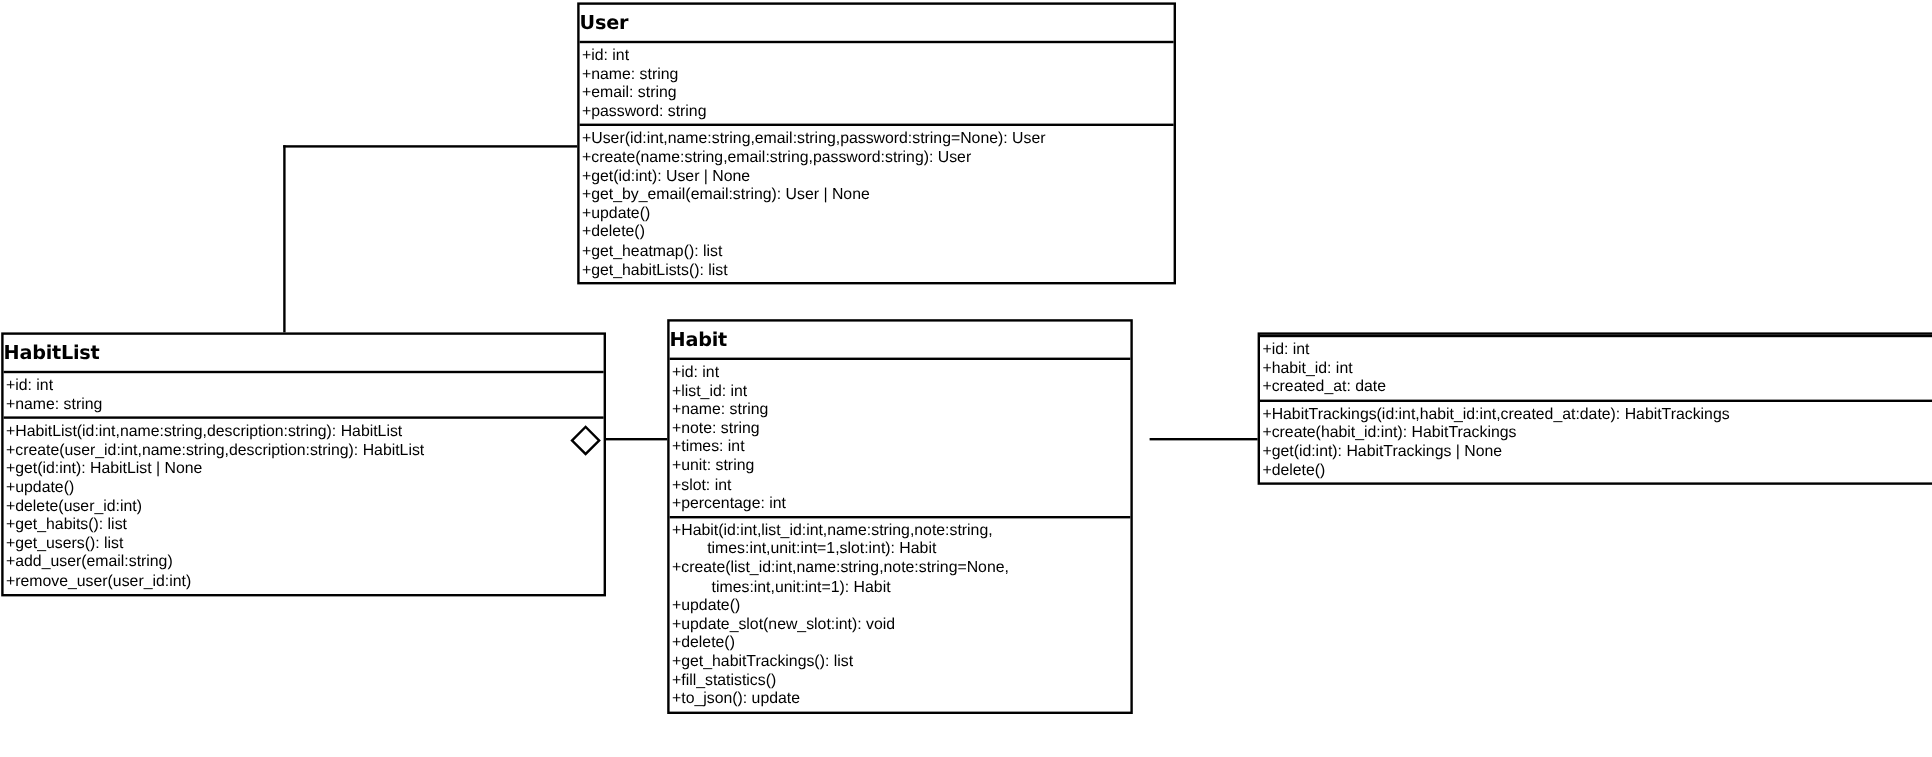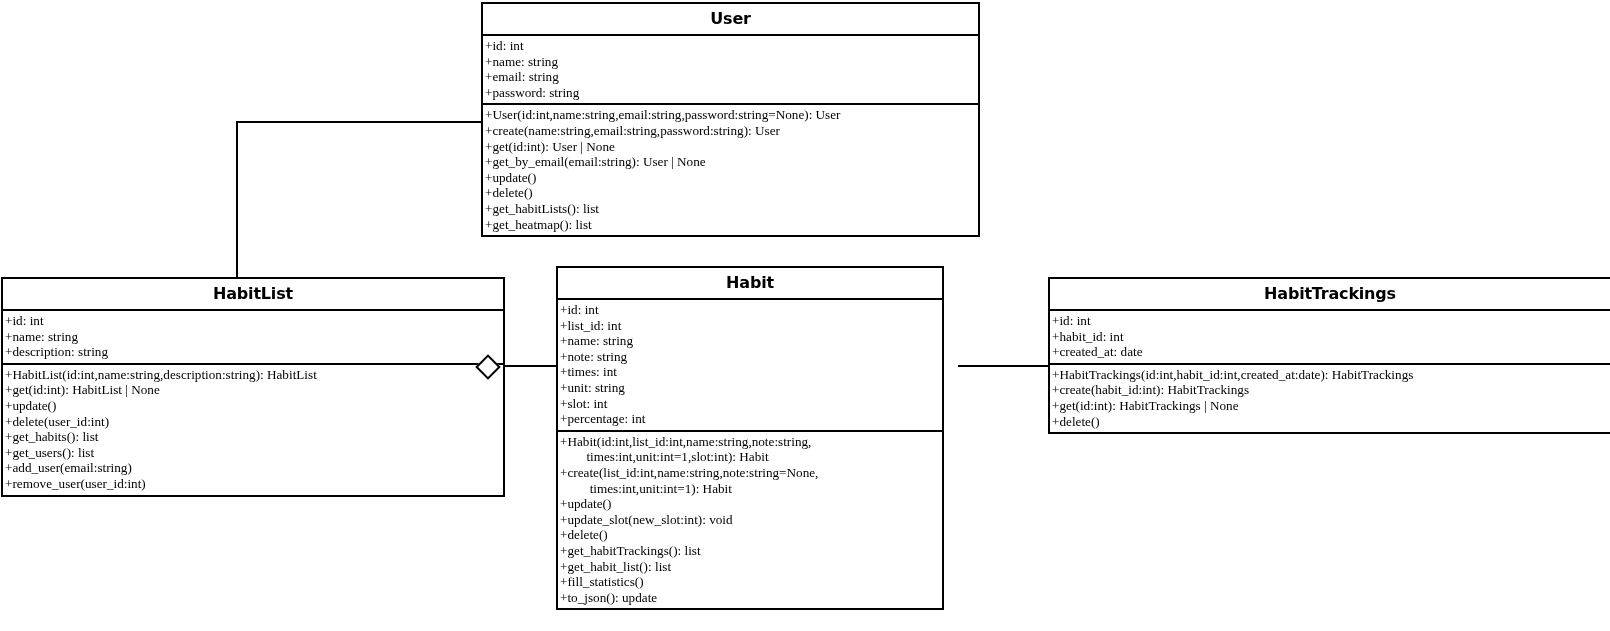--- a/index.html
+++ b/index.html
@@ -23,36 +23,35 @@
     box-sizing: border-box;
     background: #ffffff;
     border: 2px solid #000000;
     overflow: visible;
     z-index: 5;
   }
   .uml-title {
     font-family: "DejaVu Sans", "Liberation Sans", sans-serif;
     font-weight: bold;
     font-size: 16px;
-    text-align: center;
     padding: 5px 0 6px 0;
     color: #000000;
     letter-spacing: -0.2px;
     white-space: nowrap;
   }
   .uml-sep {
     height: 0;
     border-top: 2px solid #000000;
   }
   .uml-compartment {
     padding: 2px 0 3px 0;
     overflow: visible;
   }
   .uml-line {
-    font-family: Liberation Serif, serif;
+    font-family: Liberation Sans, sans-serif;
     font-size: 13.2px;
     line-height: 15.6px;
     color: #000000;
     white-space: pre;
     padding-left: 2px;
   }
 
   
   .edge {
     position: absolute;
@@ -95,36 +94,36 @@
       <div class="uml-line">+password: string</div>
     </div>
     <div class="uml-sep"></div>
     <div class="uml-compartment">
       <div class="uml-line">+User(id:int,name:string,email:string,password:string=None): User</div>
       <div class="uml-line">+create(name:string,email:string,password:string): User</div>
       <div class="uml-line">+get(id:int): User | None</div>
       <div class="uml-line">+get_by_email(email:string): User | None</div>
       <div class="uml-line">+update()</div>
       <div class="uml-line">+delete()</div>
+      <div class="uml-line">+get_heatmap(): list</div>
       <div class="uml-line">+get_habitLists(): list</div>
-      <div class="uml-line">+get_heatmap(): list</div>
     </div>
   </div>
 
   <div class="uml-class" style="left:1px; top:277px; width:504px;">
     <div class="uml-title">HabitList</div>
     <div class="uml-sep"></div>
     <div class="uml-compartment">
       <div class="uml-line">+id: int</div>
       <div class="uml-line">+name: string</div>
-      <div class="uml-line">+description: string</div>
     </div>
     <div class="uml-sep"></div>
     <div class="uml-compartment">
       <div class="uml-line">+HabitList(id:int,name:string,description:string): HabitList</div>
+      <div class="uml-line">+create(user_id:int,name:string,description:string): HabitList</div>
       <div class="uml-line">+get(id:int): HabitList | None</div>
       <div class="uml-line">+update()</div>
       <div class="uml-line">+delete(user_id:int)</div>
       <div class="uml-line">+get_habits(): list</div>
       <div class="uml-line">+get_users(): list</div>
       <div class="uml-line">+add_user(email:string)</div>
       <div class="uml-line">+remove_user(user_id:int)</div>
     </div>
   </div>
 
@@ -144,28 +143,26 @@
     <div class="uml-sep"></div>
     <div class="uml-compartment">
       <div class="uml-line">+Habit(id:int,list_id:int,name:string,note:string,</div>
       <div class="uml-line">        times:int,unit:int=1,slot:int): Habit</div>
       <div class="uml-line">+create(list_id:int,name:string,note:string=None,</div>
       <div class="uml-line">         times:int,unit:int=1): Habit</div>
       <div class="uml-line">+update()</div>
       <div class="uml-line">+update_slot(new_slot:int): void</div>
       <div class="uml-line">+delete()</div>
       <div class="uml-line">+get_habitTrackings(): list</div>
-      <div class="uml-line">+get_habit_list(): list</div>
       <div class="uml-line">+fill_statistics()</div>
       <div class="uml-line">+to_json(): update</div>
     </div>
   </div>
 
   <div class="uml-class" style="left:1048px; top:277px; width:564px;">
-    <div class="uml-title">HabitTrackings</div>
     <div class="uml-sep"></div>
     <div class="uml-compartment">
       <div class="uml-line">+id: int</div>
       <div class="uml-line">+habit_id: int</div>
       <div class="uml-line">+created_at: date</div>
     </div>
     <div class="uml-sep"></div>
     <div class="uml-compartment">
       <div class="uml-line">+HabitTrackings(id:int,habit_id:int,created_at:date): HabitTrackings</div>
       <div class="uml-line">+create(habit_id:int): HabitTrackings</div>

